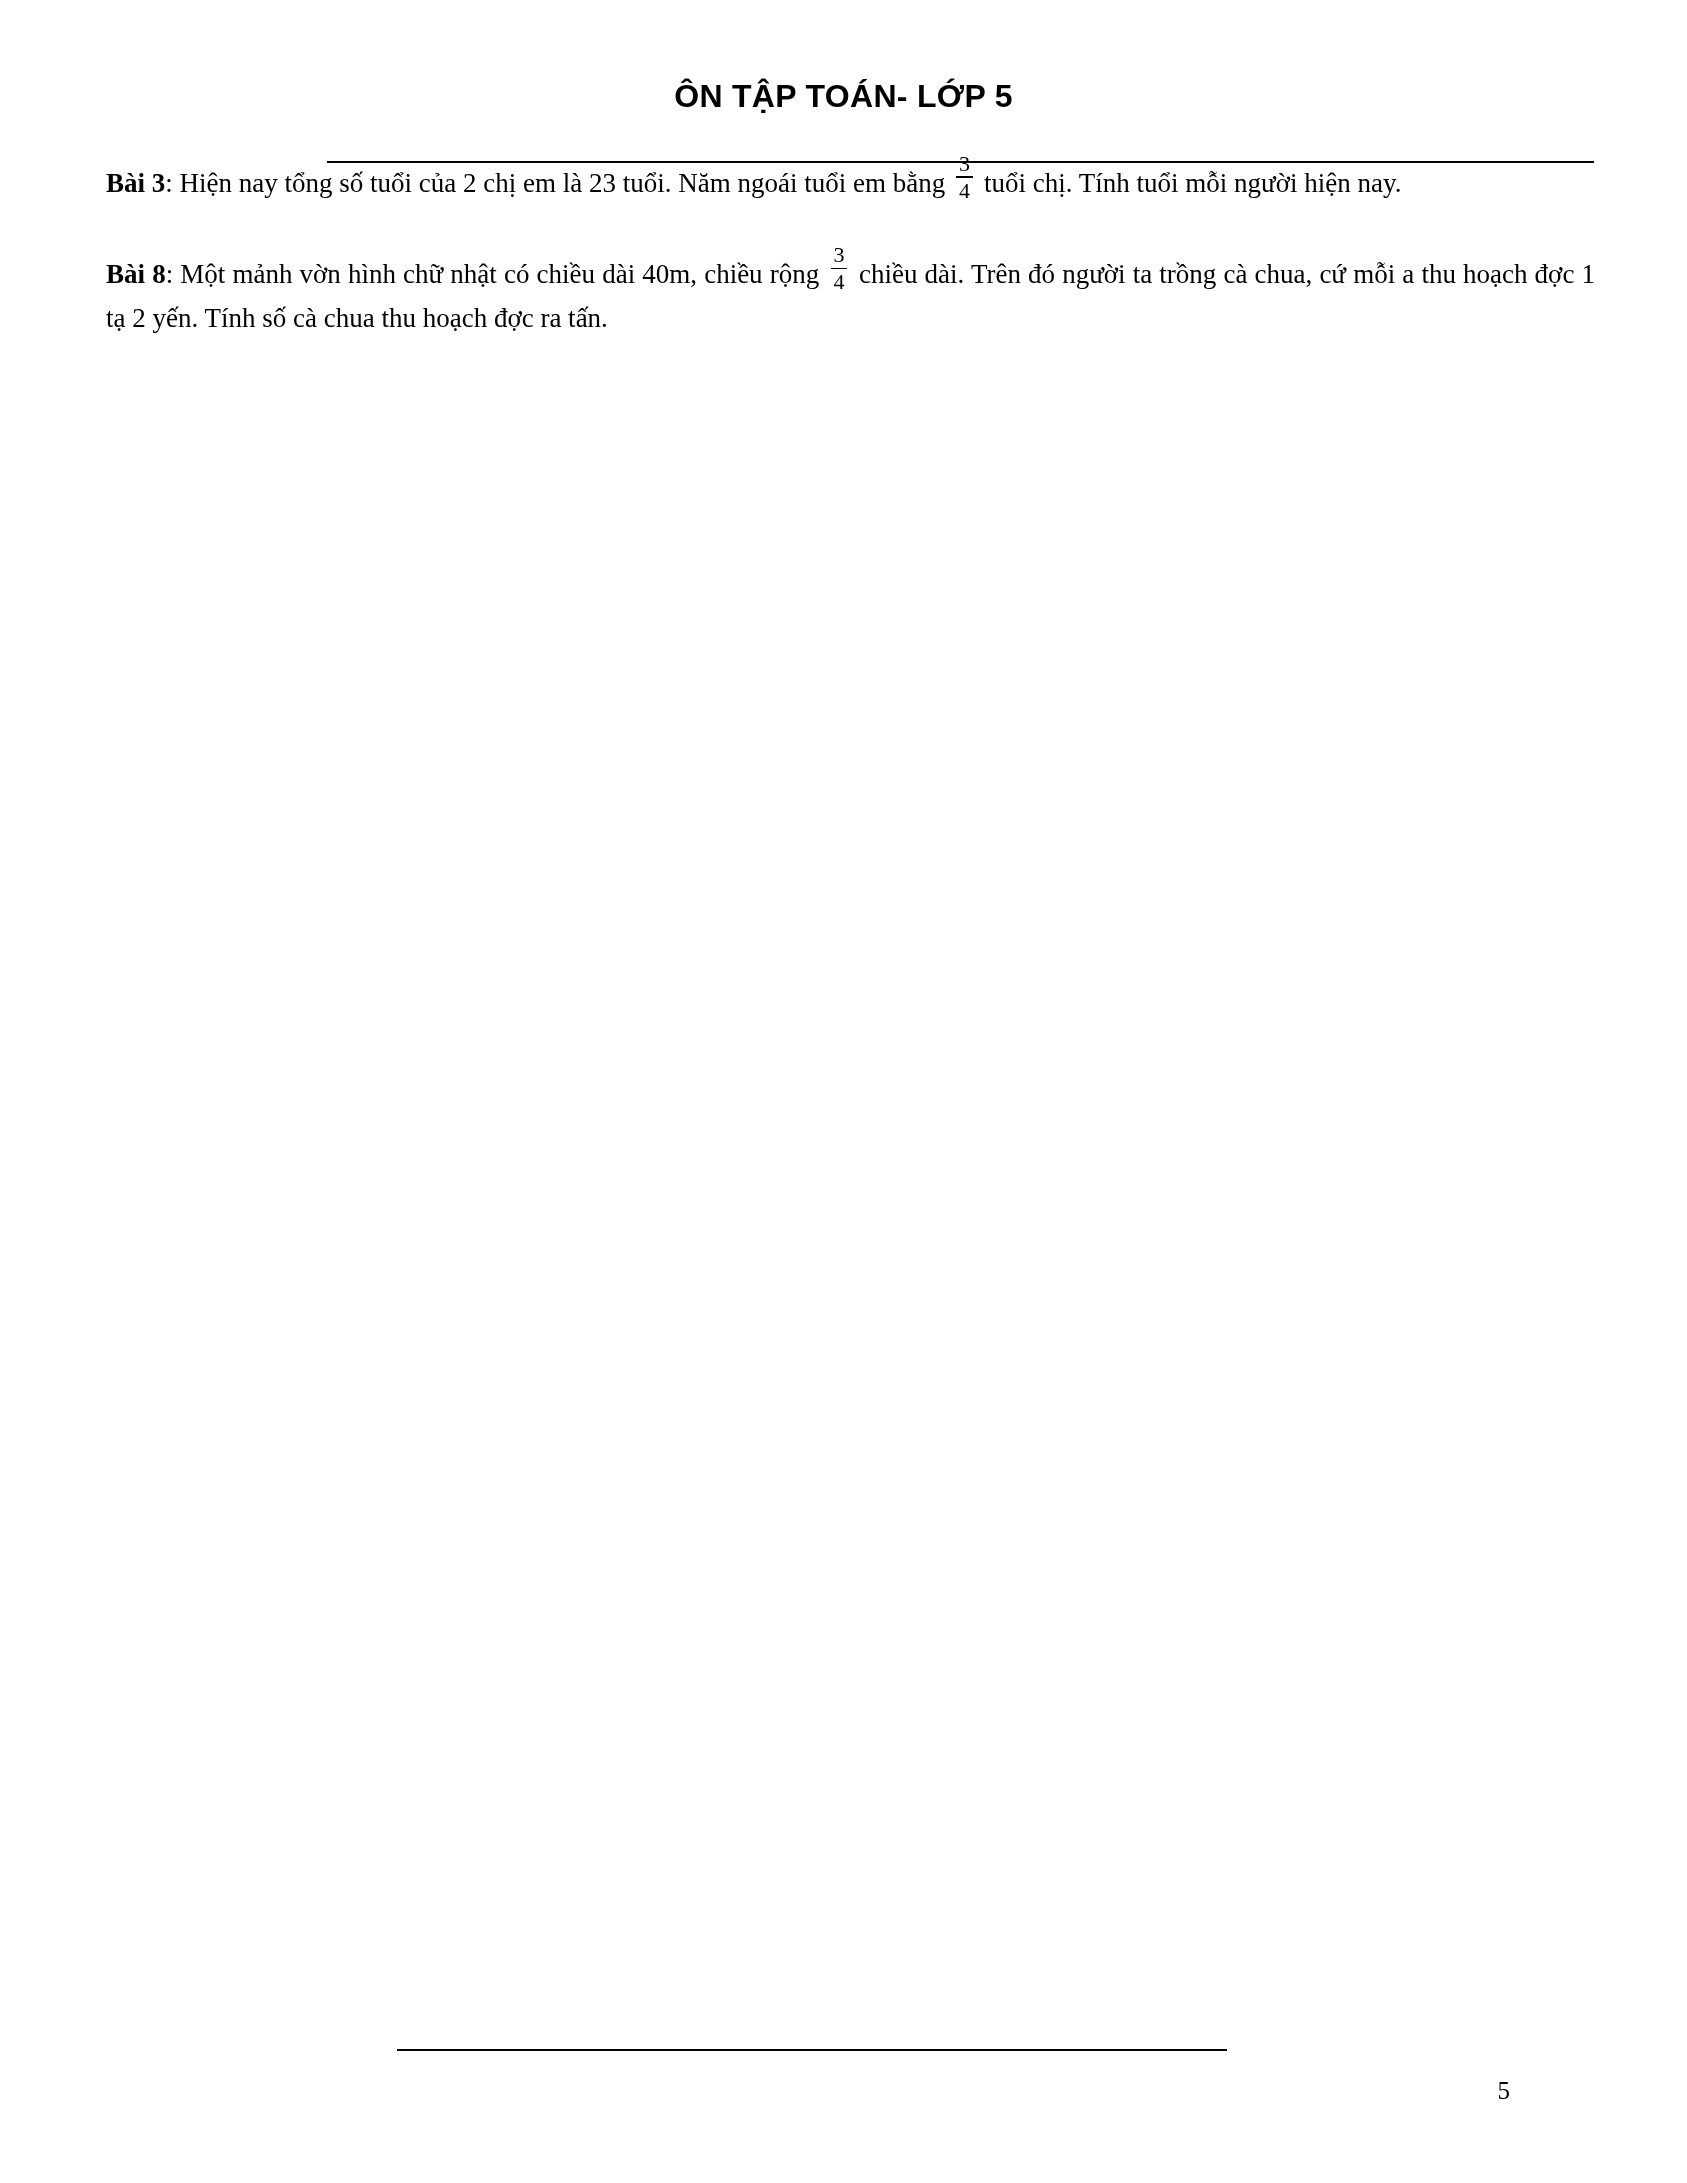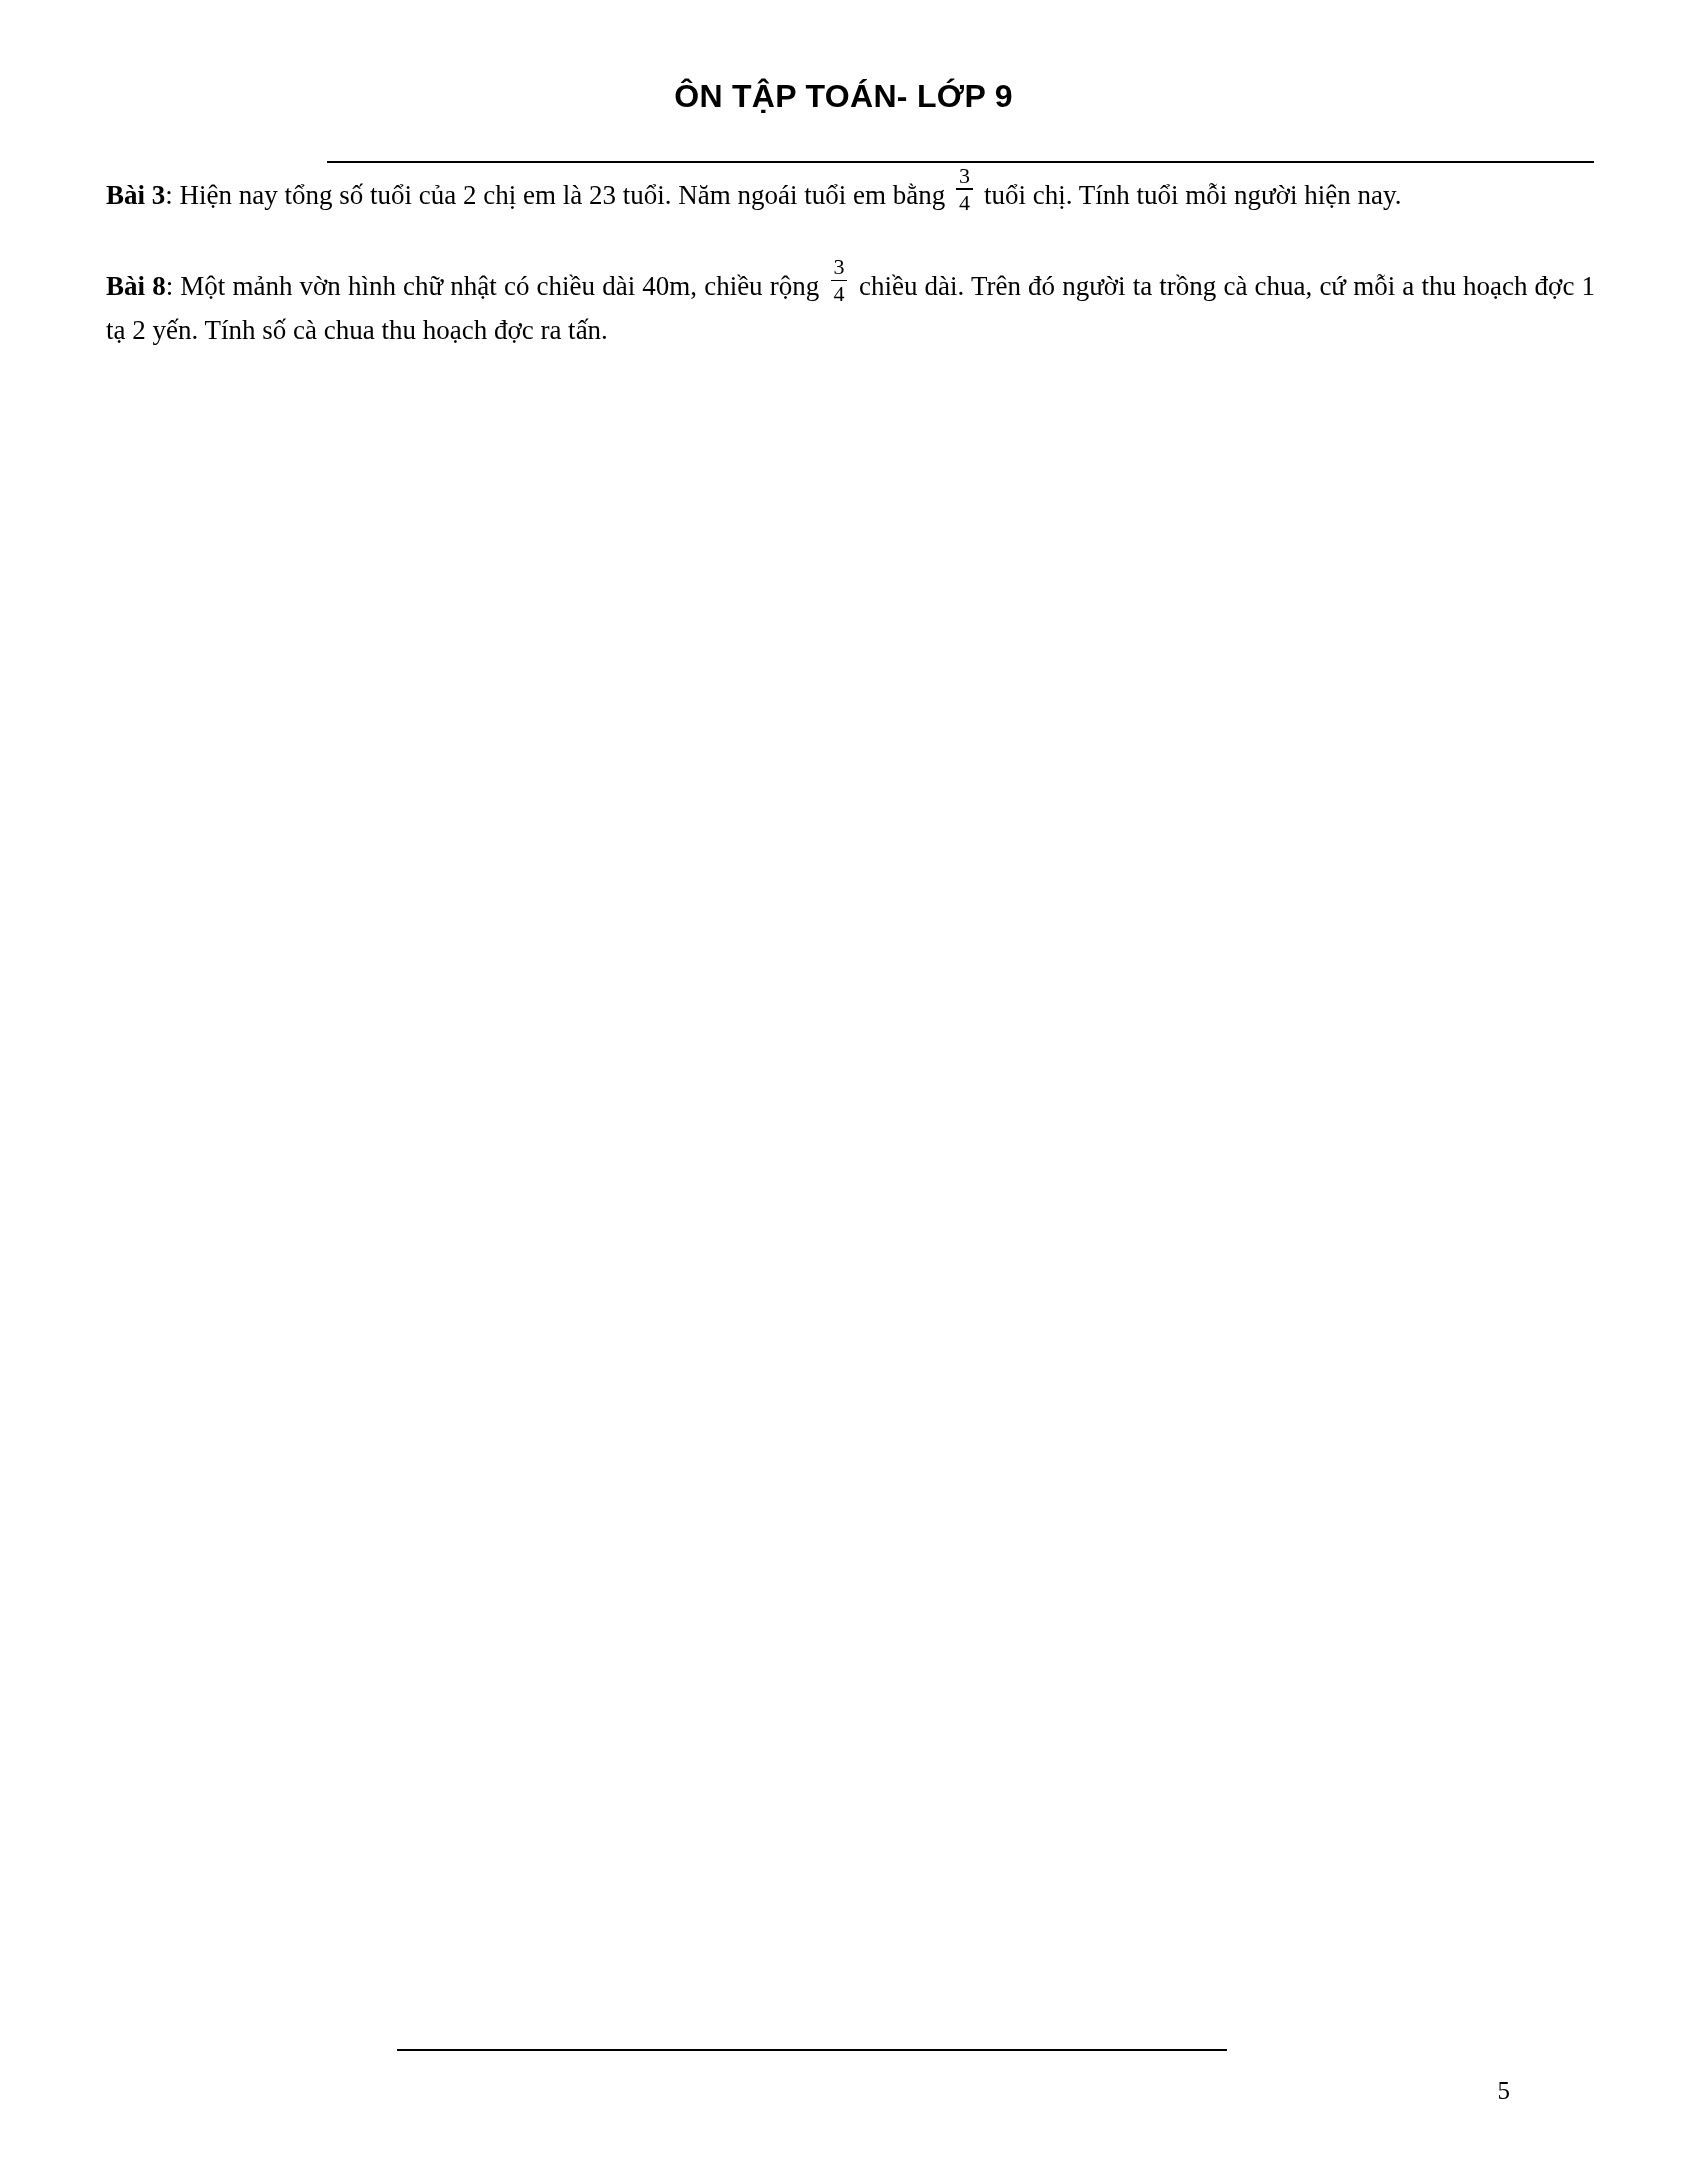--- a/index.html
+++ b/index.html
@@ -31,21 +31,21 @@
   .header-rule {
     position: absolute;
     top: 161px;
     left: 327px;
     width: 1267px;
     height: 2px;
     background: #000000;
   }
   .content {
     position: absolute;
-    top: 168px;
+    top: 156px;
     left: 106px;
     width: 1489px;
   }
   .para {
     font-size: 27px;
     line-height: 1.62;
     text-align: justify;
     text-justify: inter-word;
     margin: 0 0 12px 0;
   }
@@ -96,21 +96,21 @@
     right: 177px;
     font-size: 25px;
     font-family: "Liberation Serif", serif;
   }
 </style>
 </head>
 <body>
 
 <div class="page">
 
-  <div class="header-title">ÔN TẬP TOÁN- LỚP 9</div>
+  <div class="header-title">ÔN TẬP TOÁN- LỚP 5</div>
   <div class="header-rule"></div>
 
   <div class="content">
 
     <p class="para">
       <span class="label">Bài 3</span><span>: </span><span>Hiện nay tổng số tuổi của 2 chị em là 23 tuổi. Năm ngoái tuổi em bằng</span>
       <span class="frac">
         <span class="num">3</span>
         <span class="bar"></span>
         <span class="den">4</span>

